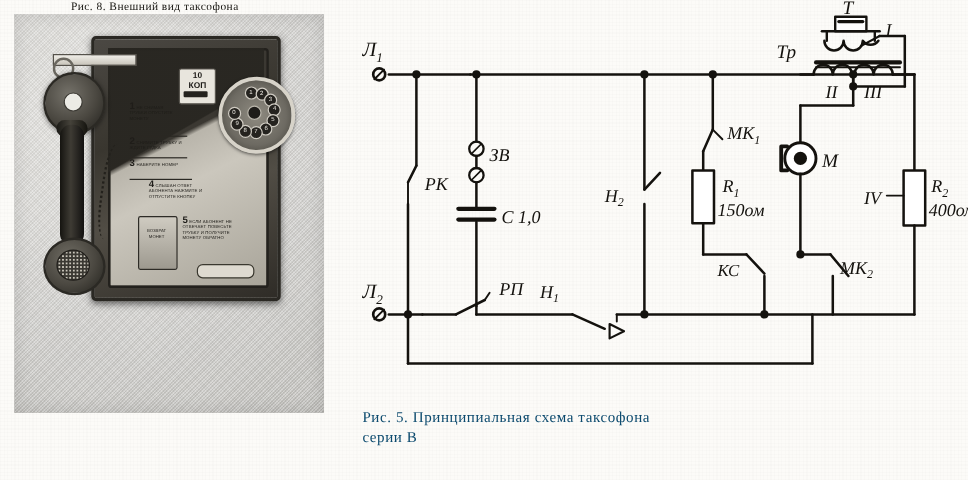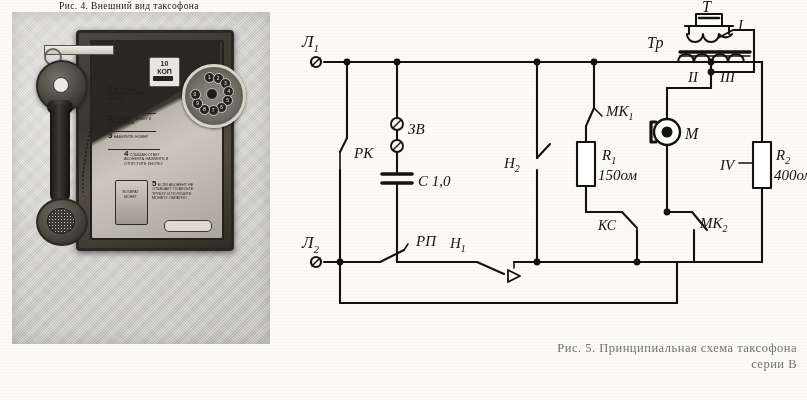--- a/index.html
+++ b/index.html
@@ -143,22 +143,22 @@
     transform:rotate(8deg);
   }
   #lcap{
     left:12px;top:352px;width:258px;text-align:center;
     font-size:9.5px;color:#16140f;line-height:12px;letter-spacing:.4px;
   }
   
   #fig-right{position:absolute;left:292px;top:0;width:515px;height:400px;}
   #schematic{position:absolute;left:0;top:0;width:515px;height:335px;}
   #rcap{
-    position:absolute;left:10px;top:340px;width:495px;text-align:right;
-    font-size:12.5px;color:#737373;line-height:16px;letter-spacing:.5px;
+    position:absolute;left:10px;top:340px;width:495px;text-align:left;
+    font-size:12.5px;color:#0c4a6e;line-height:16px;letter-spacing:.5px;
   }
 </style>
 </head>
 <body>
 
 <div id="paper-grain"></div>
 
 <div id="fig-left">
 
   <div id="photo-frame">
@@ -221,21 +221,21 @@
     <div class="ph" id="earpiece"></div>
     <div class="ph" id="earpiece-hole"></div>
     <div class="ph" id="handle-top"></div>
     <div class="ph" id="handle"></div>
     <div class="ph" id="mouthpiece"></div>
     <div class="ph" id="mouth-grill"></div>
     <div class="ph" id="cord"></div>
   </div>
 
   <div id="lcap">
-    <div>Рис. 4. Внешний вид таксофона</div>
+    <div>Рис. 8. Внешний вид таксофона</div>
     <div>серии В</div>
   </div>
 </div>
 
 <div id="fig-right">
 
   <svg id="schematic" viewBox="0 0 515 335">
     <g fill="none" stroke="#14120e" stroke-width="2.1" stroke-linecap="round" stroke-linejoin="round">
 
       <line x1="32" y1="62" x2="100" y2="62"></line>

